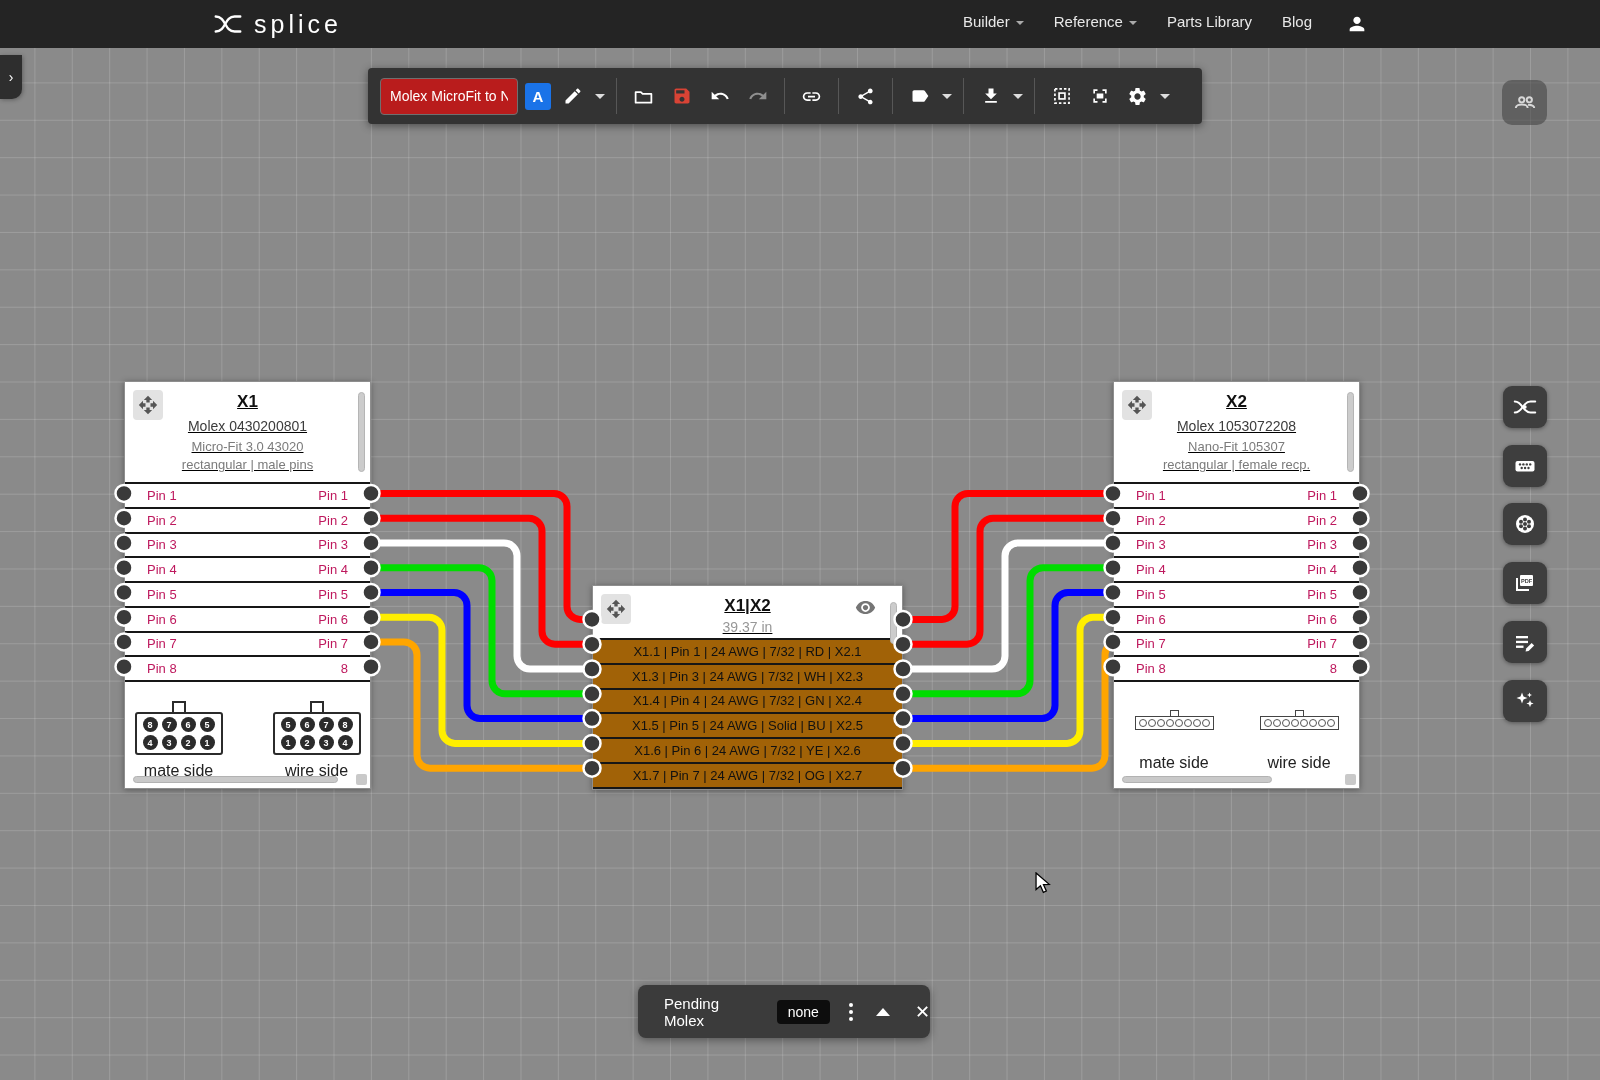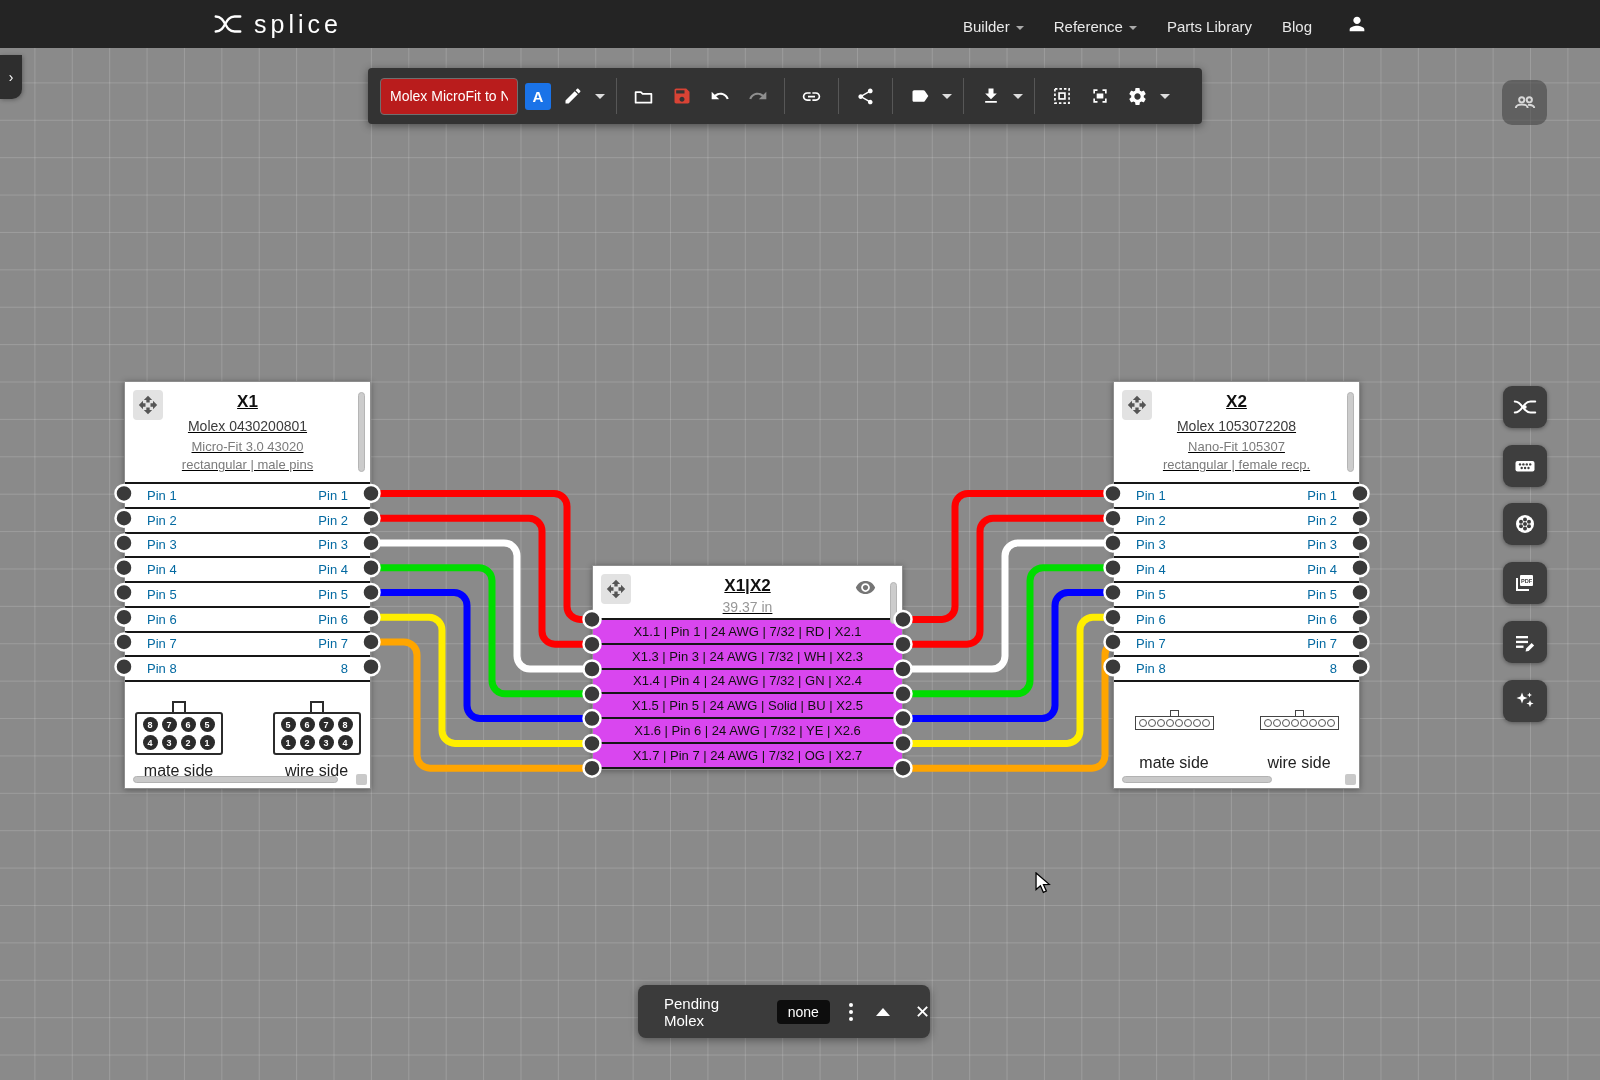--- a/index.html
+++ b/index.html
@@ -2,21 +2,21 @@
 <html><head>
 <meta charset="utf-8">
 <style>
   * { margin:0; padding:0; box-sizing:border-box; }
   html,body { width:1600px; height:1080px; overflow:hidden; font-family:"Liberation Sans", sans-serif; background:#8a8a8a; }
 
   
   #app-header { position:absolute; top:0; left:0; width:1600px; height:48px; background:#242424; display:flex; align-items:center; z-index:50; }
   #logo { display:flex; align-items:center; gap:10px; margin-left:212px; }
   #logo-text { color:#fff; font-size:25px; letter-spacing:4px; font-weight:400; }
-  #nav { position:absolute; right:232px; display:flex; align-items:flex-end; gap:30px; }
+  #nav { position:absolute; right:232px; display:flex; align-items:flex-start; gap:30px; }
   .nav-item { color:#e8e8e8; font-size:15px; display:flex; align-items:center; gap:6px; cursor:pointer; }
   .nav-caret { width:0; height:0; border-left:4px solid transparent; border-right:4px solid transparent; border-top:4px solid #aaa; margin-top:2px; }
   #nav-person-slot { margin-left:4px; display:flex; }
 
   
   #canvas { position:absolute; top:48px; left:0; width:1600px; height:1032px; background-color:#8a8a8a;
     background-image:linear-gradient(rgba(255,255,255,.16) 1px, transparent 1px), linear-gradient(90deg, rgba(255,255,255,.16) 1px, transparent 1px);
     background-size:37.4px 37.4px; background-position:-3px -3px; }
 
   #wires-svg { position:absolute; top:0; left:0; width:1600px; height:1032px; pointer-events:none; z-index:10; }
@@ -37,22 +37,22 @@
   
   .card { position:absolute; background:#fff; border:1px solid #8e8e8e; box-shadow:0 1px 6px rgba(0,0,0,.35); z-index:5; }
   .card-header { position:relative; text-align:center; background:#fff;text-decoration:underline; }
   .move-handle { position:absolute; top:8px; left:8px; width:30px; height:30px; background:#e2e2e2; border-radius:4px; display:flex; align-items:center; justify-content:center; cursor:move; }
   .v-scroll { position:absolute; right:5px; width:7px; background:#ccc; border:1px solid #b5b5b5; border-radius:4px; }
   .card-title { font-size:17px; font-weight:bold; color:#111; padding-top:10px; }
   .card-mpn { font-size:14px; color:#3c3c3c; margin-top:6px; }
   .card-series { font-size:13px; color:#7b7b7b; margin-top:5px; }
   .card-type { font-size:13px; color:#7b7b7b; margin-top:3px; }
   .rows { border-top:2px solid #161616; }
-  .pin-row { height:24.75px; border-bottom:2px solid #161616; display:flex; justify-content:space-between; align-items:center; padding:0 22px; font-size:13px; color:#0369a1; background:#fff; cursor:pointer; }
-  .tbl-row { height:24.8px; border-bottom:2px solid #161616; display:flex; justify-content:center; align-items:center; font-size:13px; color:#111; background:#d946ef; cursor:pointer; }
+  .pin-row { height:24.75px; border-bottom:2px solid #161616; display:flex; justify-content:space-between; align-items:center; padding:0 22px; font-size:13px; color:#be185d; background:#fff; cursor:pointer; }
+  .tbl-row { height:24.8px; border-bottom:2px solid #161616; display:flex; justify-content:center; align-items:center; font-size:13px; color:#111; background:#a16207; cursor:pointer; }
   .card-footer { position:relative; background:#fff; }
   .diag-cols { display:flex; justify-content:center; gap:50px; }
   .diag-col { display:flex; flex-direction:column; align-items:center; }
   .diag-tab { width:14px; height:11px; border:2px solid #2b2b2b; border-bottom:none; background:#fff; }
   .diag-rect { border:2px solid #2b2b2b; border-radius:3px; background:#fff; padding:3px 6px; display:flex; flex-direction:column; gap:3px; }
   .diag-row { display:flex; gap:4px; }
   .dpin { width:15px; height:15px; border-radius:50%; background:#2b2b2b; color:#fff; font-size:9px; font-weight:bold; display:flex; align-items:center; justify-content:center; }
   .diag-tab-sm { width:9px; height:6px; border:1.5px solid #444; border-bottom:none; background:#fff; }
   .diag-rect-sm { border:1.5px solid #444; background:#fff; padding:2px 3px; display:flex; gap:1px; }
   .dpin-sm { width:8px; height:8px; border-radius:50%; border:1.5px solid #555; background:#fff; }
@@ -351,21 +351,21 @@
               </div>
             </div>
           <div class="side-label">wire side</div>
         </div>
       </div>
       <div class="h-scroll" style="width:205px;"></div>
       <div class="corner-handle"></div>
     </div>
   </div>
 
-  <div class="card" id="table-card" style="left:592px;top:517px;width:311px;">
+  <div class="card" id="table-card" style="left:592px;top:537px;width:311px;">
     <div class="card-header" style="height:52px;">
       <div class="move-handle">
         <svg width="20" height="20" viewBox="0 0 24 24" fill="#555">
             <path d="M10 9h4V6h3l-5-5-5 5h3v3zm-1 1H6V7l-5 5 5 5v-3h3v-4zm14 2l-5-5v3h-3v4h3v3l5-5zm-9 3h-4v3H7l5 5 5-5h-3v-3z"></path>
           </svg>
       </div>
       <div class="card-title">X1|X2</div>
       <div class="tbl-subtitle">39.37 in</div>
       <div class="eye-wrap">
         <svg width="21" height="21" viewBox="0 0 24 24" fill="#757575">

